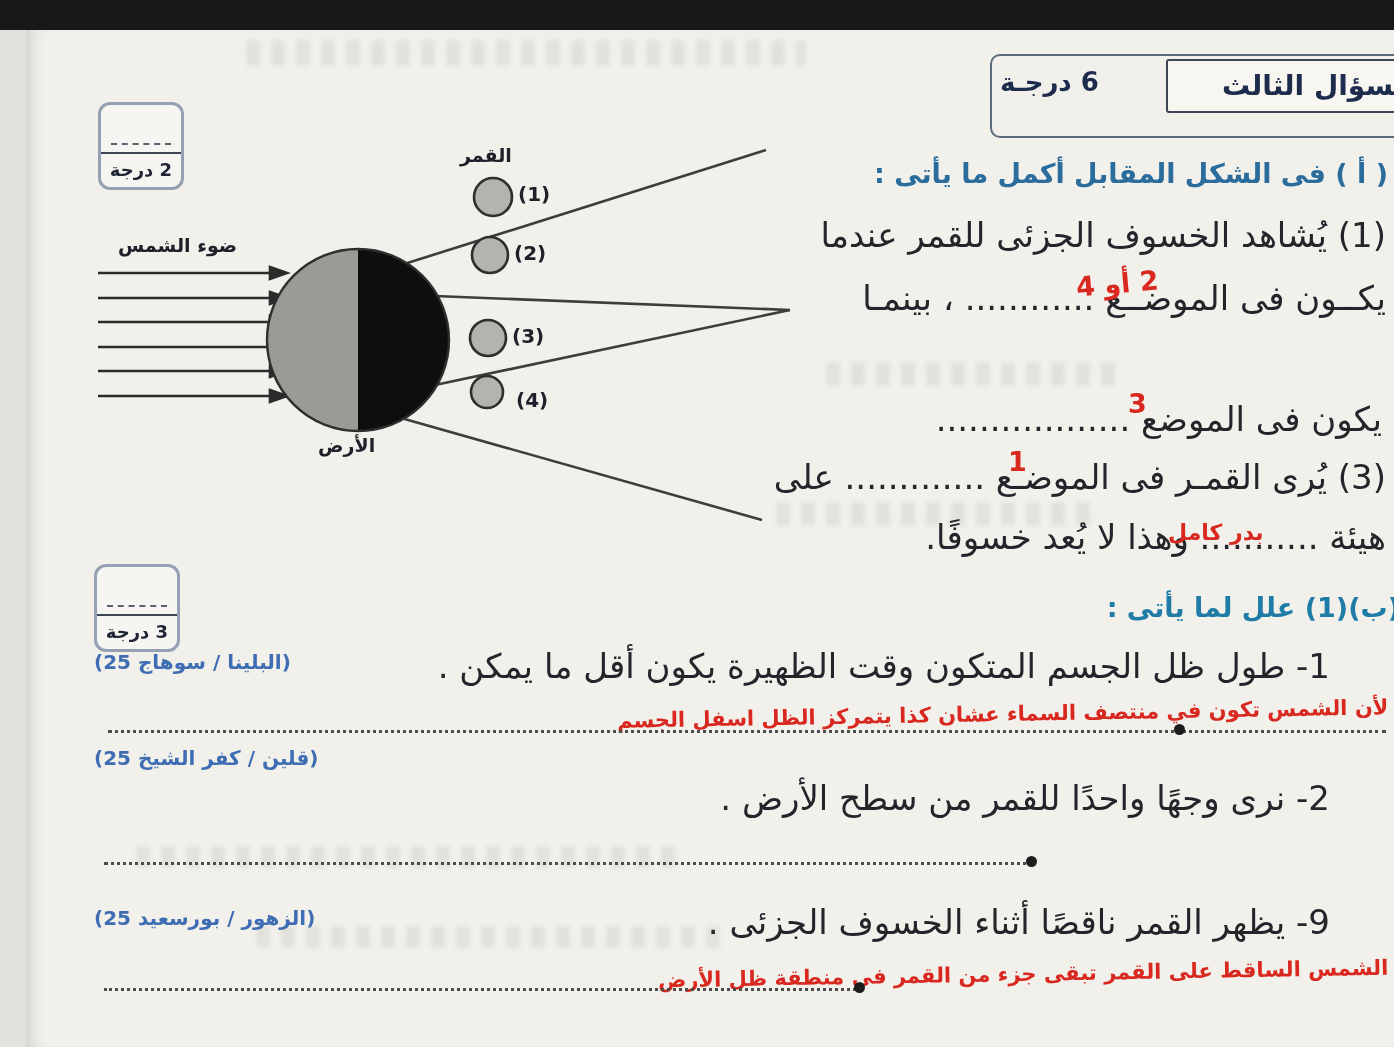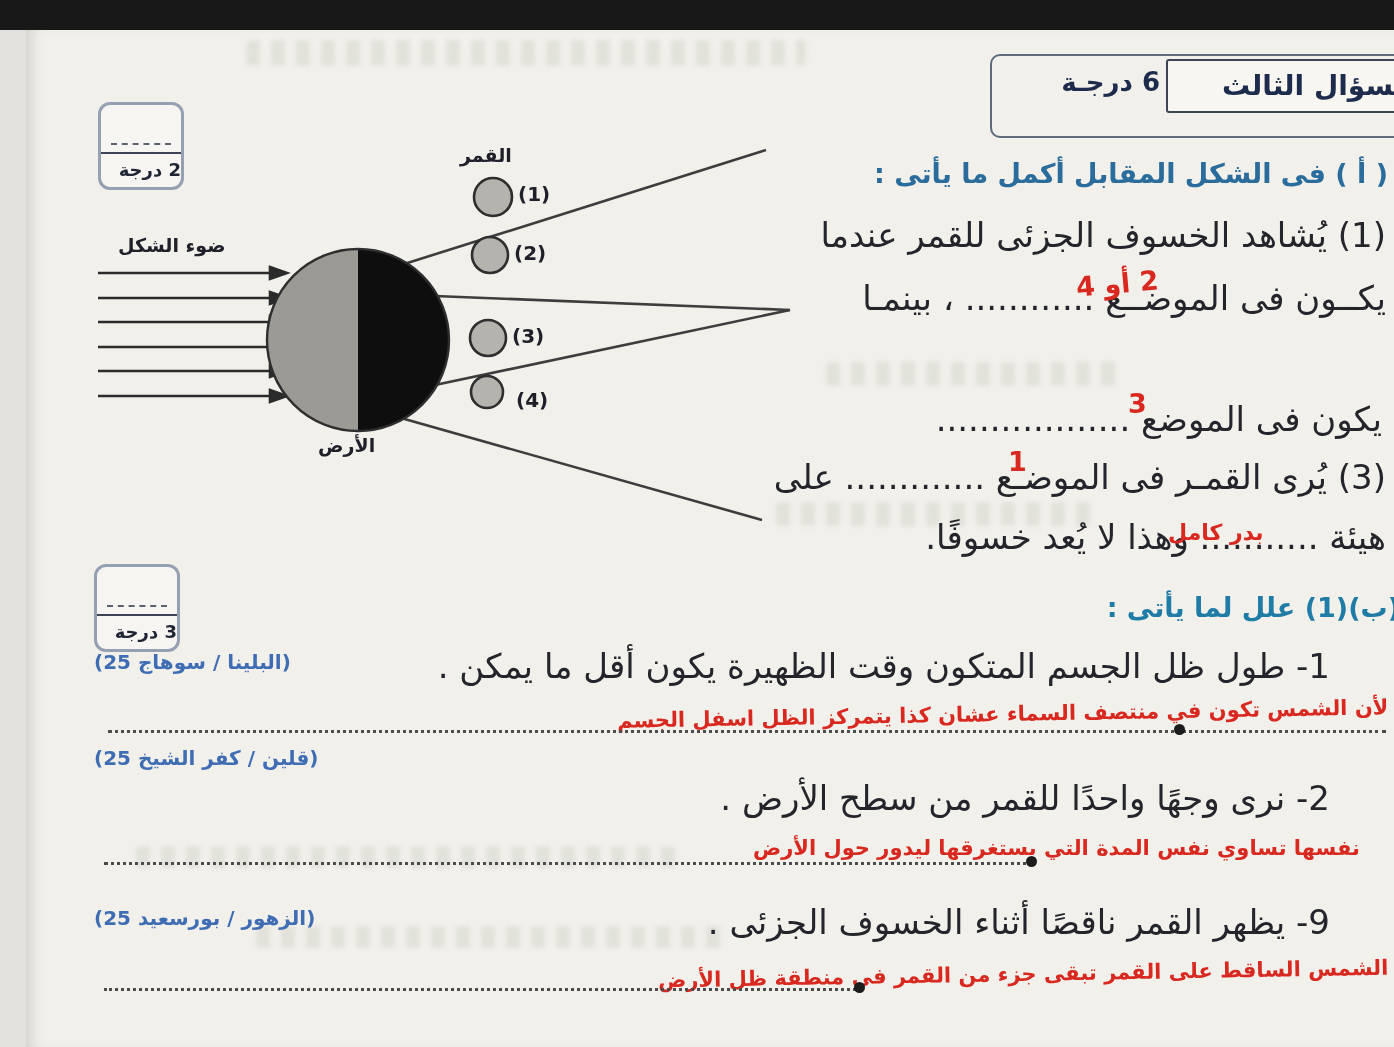--- a/index.html
+++ b/index.html
@@ -8,26 +8,26 @@
   .topbar{position:absolute;left:0;top:0;width:1394px;height:30px;background:#181818;}
   .leftedge{position:absolute;left:0;top:30px;width:26px;height:1017px;background:#e2e1de;}
   .page{position:absolute;left:26px;top:30px;width:1368px;height:1017px;background:#f2f0eb;
         box-shadow:inset 14px 0 18px -12px rgba(0,0,0,.18);}
   .abs{position:absolute;}
   .ar{direction:rtl;unicode-bidi:plaintext;}
   
   .hdr-bracket{left:964px;top:24px;width:440px;height:80px;border:2.5px solid #5d6b7c;border-radius:10px;}
   .hdr-titlebox{left:1140px;top:29px;width:300px;height:50px;background:#f8f6f1;border:2.5px solid #3e4553;
                 border-radius:3px;color:#1d2b4c;font-weight:bold;font-size:28px;line-height:50px;text-align:center;}
-  .hdr-marks{left:974px;top:37px;width:160px;text-align:right;color:#1d2b4c;font-weight:bold;font-size:26px;}
+  .hdr-marks{left:974px;top:37px;width:160px;text-align:left;color:#1d2b4c;font-weight:bold;font-size:26px;}
   
   .badge{width:80px;border:3px solid #96a0b3;border-radius:12px;background:#f7f5f1;overflow:hidden;}
   .badge .dashline{height:30px;margin:8px 10px 0 10px;border-bottom:2.5px dashed #5a6170;}
   .badge .sep{margin-top:7px;border-top:2.5px solid #3d4456;}
-  .badge .lbl{display:block;text-align:right;font-weight:bold;font-size:18px;color:#1e2434;padding:5px 0 7px;}
+  .badge .lbl{display:block;text-align:center;font-weight:bold;font-size:18px;color:#1e2434;padding:5px 0 7px;}
   
   .blue-head{color:#2a6d9d;font-weight:bold;font-size:27px;white-space:nowrap;}
   .qline{color:#24242b;font-weight:normal;font-size:34px;white-space:nowrap;}
   .hand{color:#d8281f;font-weight:bold;white-space:nowrap;}
   
   .src{color:#3f6db4;font-weight:bold;font-size:20px;white-space:nowrap;}
   .dotline{border-bottom:3.5px dotted #4c4c4c;height:0;}
   .bullet{width:11px;height:11px;border-radius:50%;background:#1c1c1c;}
   .ghost{background:repeating-linear-gradient(90deg,rgba(125,138,122,.26) 0 14px,rgba(125,138,122,0) 14px 25px);
          filter:blur(2.5px);border-radius:4px;opacity:.55;}
@@ -90,21 +90,21 @@
         <path d="M 270 111 A 91 91 0 0 0 270 293 Z" fill="#9b9a95"></path>
         <path d="M 270 111 A 91 91 0 0 1 270 293 Z" fill="#0e0e0e"></path>
         <circle cx="270" cy="202" r="91" fill="none" stroke="#2e2e2e" stroke-width="2.4"></circle>
 
         <circle cx="405" cy="59" r="19" fill="#b4b3ae" stroke="#2e2e2e" stroke-width="2.6"></circle>
         <circle cx="402" cy="117" r="18" fill="#b4b3ae" stroke="#2e2e2e" stroke-width="2.6"></circle>
         <circle cx="400" cy="200" r="18" fill="#b4b3ae" stroke="#2e2e2e" stroke-width="2.6"></circle>
         <circle cx="399" cy="254" r="16" fill="#b4b3ae" stroke="#2e2e2e" stroke-width="2.6"></circle>
       </svg>
       <span class="abs dlabel ar" style="left:372px;top:6px;">القمر</span>
-      <span class="abs dlabel ar" style="left:30px;top:96px;">ضوء الشكل</span>
+      <span class="abs dlabel ar" style="left:30px;top:96px;">ضوء الشمس</span>
       <span class="abs dlabel ar" style="left:230px;top:296px;">الأرض</span>
       <span class="abs poslabel" style="left:430px;top:44px;">(1)</span>
       <span class="abs poslabel" style="left:426px;top:103px;">(2)</span>
       <span class="abs poslabel" style="left:424px;top:186px;">(3)</span>
       <span class="abs poslabel" style="left:428px;top:250px;">(4)</span>
     </div>
 
     <div class="abs blue-head ar" style="right:6px;top:128px;">( أ ) فى الشكل المقابل أكمل ما يأتى :</div>
     <div class="abs qline ar" style="right:8px;top:185px;">(1) يُشاهد الخسوف الجزئى للقمر عندما</div>
     <div class="abs qline ar" style="right:8px;top:248px;text-align:right;">يكــون فى الموضــع ............ ، بينمـا</div>
@@ -120,21 +120,20 @@
     <div class="abs blue-head ar" style="right:-6px;top:562px;color:#1f7ca6;">(ب)(1) علل لما يأتى :</div>
 
     <div class="abs qline ar" style="right:64px;top:616px;">1- طول ظل الجسم المتكون وقت الظهيرة يكون أقل ما يمكن .</div>
     <div class="abs src ar" style="left:68px;top:620px;">(البلينا / سوهاج 25)</div>
     <div class="abs hand ar" style="right:6px;top:672px;font-size:21px;transform:rotate(-1deg);">لأن الشمس تكون في منتصف السماء عشان كذا يتمركز الظل اسفل الجسم</div>
     <div class="abs dotline" style="left:82px;top:700px;width:1278px;"></div>
     <div class="abs bullet" style="left:1148px;top:694px;"></div>
 
     <div class="abs qline ar" style="right:64px;top:748px;">2- نرى وجهًا واحدًا للقمر من سطح الأرض .</div>
     <div class="abs src ar" style="left:68px;top:716px;">(قلين / كفر الشيخ 25)</div>
-    <div class="abs hand ar" style="right:34px;top:806px;font-size:21px;">نفسها تساوي نفس المدة التي يستغرقها ليدور حول الأرض</div>
     <div class="abs dotline" style="left:78px;top:832px;width:930px;"></div>
     <div class="abs bullet" style="left:1000px;top:826px;"></div>
 
     <div class="abs qline ar" style="right:64px;top:872px;">9- يظهر القمر ناقصًا أثناء الخسوف الجزئى .</div>
     <div class="abs src ar" style="left:68px;top:876px;">(الزهور / بورسعيد 25)</div>
     <div class="abs hand ar" style="right:6px;top:932px;font-size:21px;transform:rotate(-1deg);">الشمس الساقط على القمر تبقى جزء من القمر في منطقة ظل الأرض</div>
     <div class="abs dotline" style="left:78px;top:958px;width:758px;"></div>
     <div class="abs bullet" style="left:828px;top:952px;"></div>
 
   </div>

